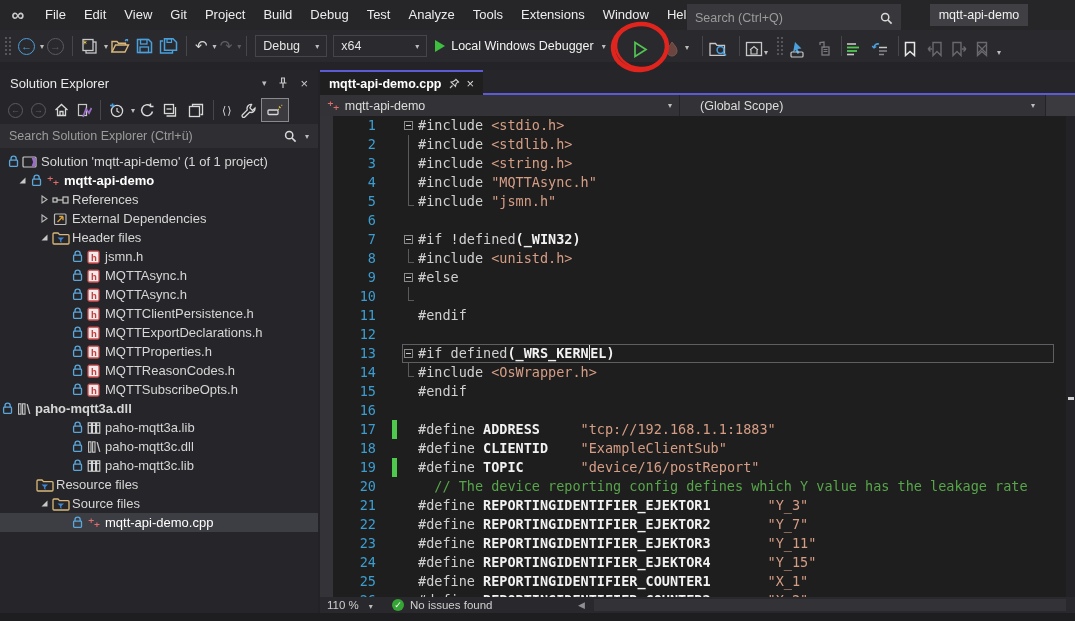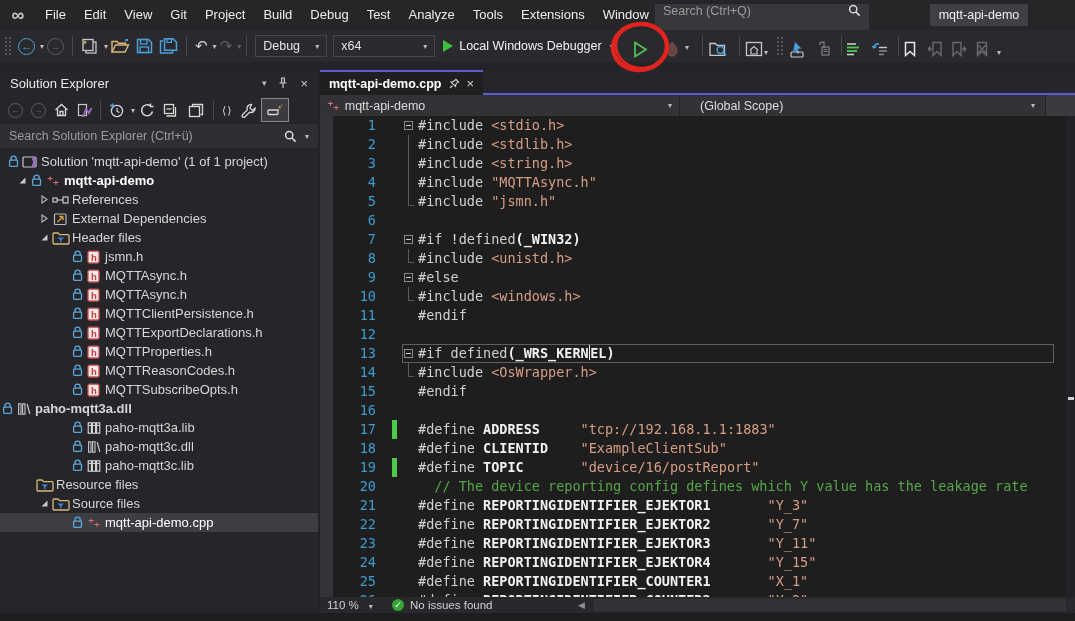--- a/index.html
+++ b/index.html
@@ -3,21 +3,21 @@
 <meta charset="utf-8">
 <style>
   *{box-sizing:border-box;margin:0;padding:0}
   html,body{width:1075px;height:621px;overflow:hidden}
   body{position:relative;background:#232327;font-family:"Liberation Sans","DejaVu Sans",sans-serif;color:#d8d8d8;}
 
   
   .titlebar{position:absolute;left:0;top:0;width:1075px;height:30px;background:#262629;display:flex;align-items:center}
   .vs-logo{width:36px;height:30px;display:flex;align-items:center;justify-content:center;color:#c9c9c9;font-size:18px;font-weight:bold}
   .menu-item{padding:0 9px;font-size:13px;color:#ececec;line-height:30px;cursor:default}
-  .tb-search{position:absolute;left:655px;top:4px;width:214px;height:28px;background:#38383c;display:flex;align-items:flex-start;padding:0 8px;font-size:12.5px;color:#9b9b9b}
+  .tb-search{position:absolute;left:687px;top:4px;width:214px;height:28px;background:#38383c;display:flex;align-items:center;padding:0 8px;font-size:12.5px;color:#9b9b9b}
   .tb-search .mag{margin-left:auto}
   .project-badge{position:absolute;left:930px;top:4px;width:98px;height:22px;background:#3f3f44;color:#f0f0f0;font-size:12.5px;display:flex;align-items:center;justify-content:center}
 
   
   .toolbar{position:absolute;left:0;top:30px;width:1075px;height:32px;background:#2a2a2e;display:flex;align-items:center;padding-left:4px}
   .toolbar-gap{position:absolute;left:0;top:62px;width:1075px;height:8px;background:#242428}
   .ti{height:24px;display:flex;align-items:center;justify-content:center;padding:0 3px;flex:none}
   .sep{width:1px;height:20px;background:#47474b;margin:0 5px;flex:none}
   .car{font-size:8px;color:#bdbdbd;margin-left:2px}
   .car.dis{color:#5f5f64}
@@ -170,21 +170,21 @@
   <span class="sep"></span>
   <span class="ti glyph">↶</span>
   <span class="car">▾</span>
   <span class="ti glyph dis">↷</span>
   <span class="car dis">▾</span>
   <span class="sep"></span>
   <span class="sel" style="width:72px">
     <span>Debug</span>
       <span class="car">▾</span>
   </span>
-  <span class="sel" style="width:102px">
+  <span class="sel" style="width:94px">
     <span>x64</span>
       <span class="car">▾</span>
   </span>
   <span class="run">
     <span class="playsolid"></span>
     <span>Local Windows Debugger</span>
     <span class="car">▾</span>
   </span>
 </div>
 
@@ -780,21 +780,20 @@
           <span class="ltext"><span class="tok-pp">#else</span></span>
         </span>
       </div>
       <div class="code-row">
         <span class="lnum">10</span>
         <span class="barcol"></span>
         <span class="line-body">
           <span class="foldcol">
             <span class="f-l"></span>
           </span>
-          <span class="ltext"><span class="tok-pp">#include </span><span class="tok-str">&lt;windows.h&gt;</span></span>
         </span>
       </div>
       <div class="code-row">
         <span class="lnum">11</span>
         <span class="barcol"></span>
         <span class="line-body">
           <span class="foldcol"></span>
           <span class="ltext"><span class="tok-pp">#endif</span></span>
         </span>
       </div>

